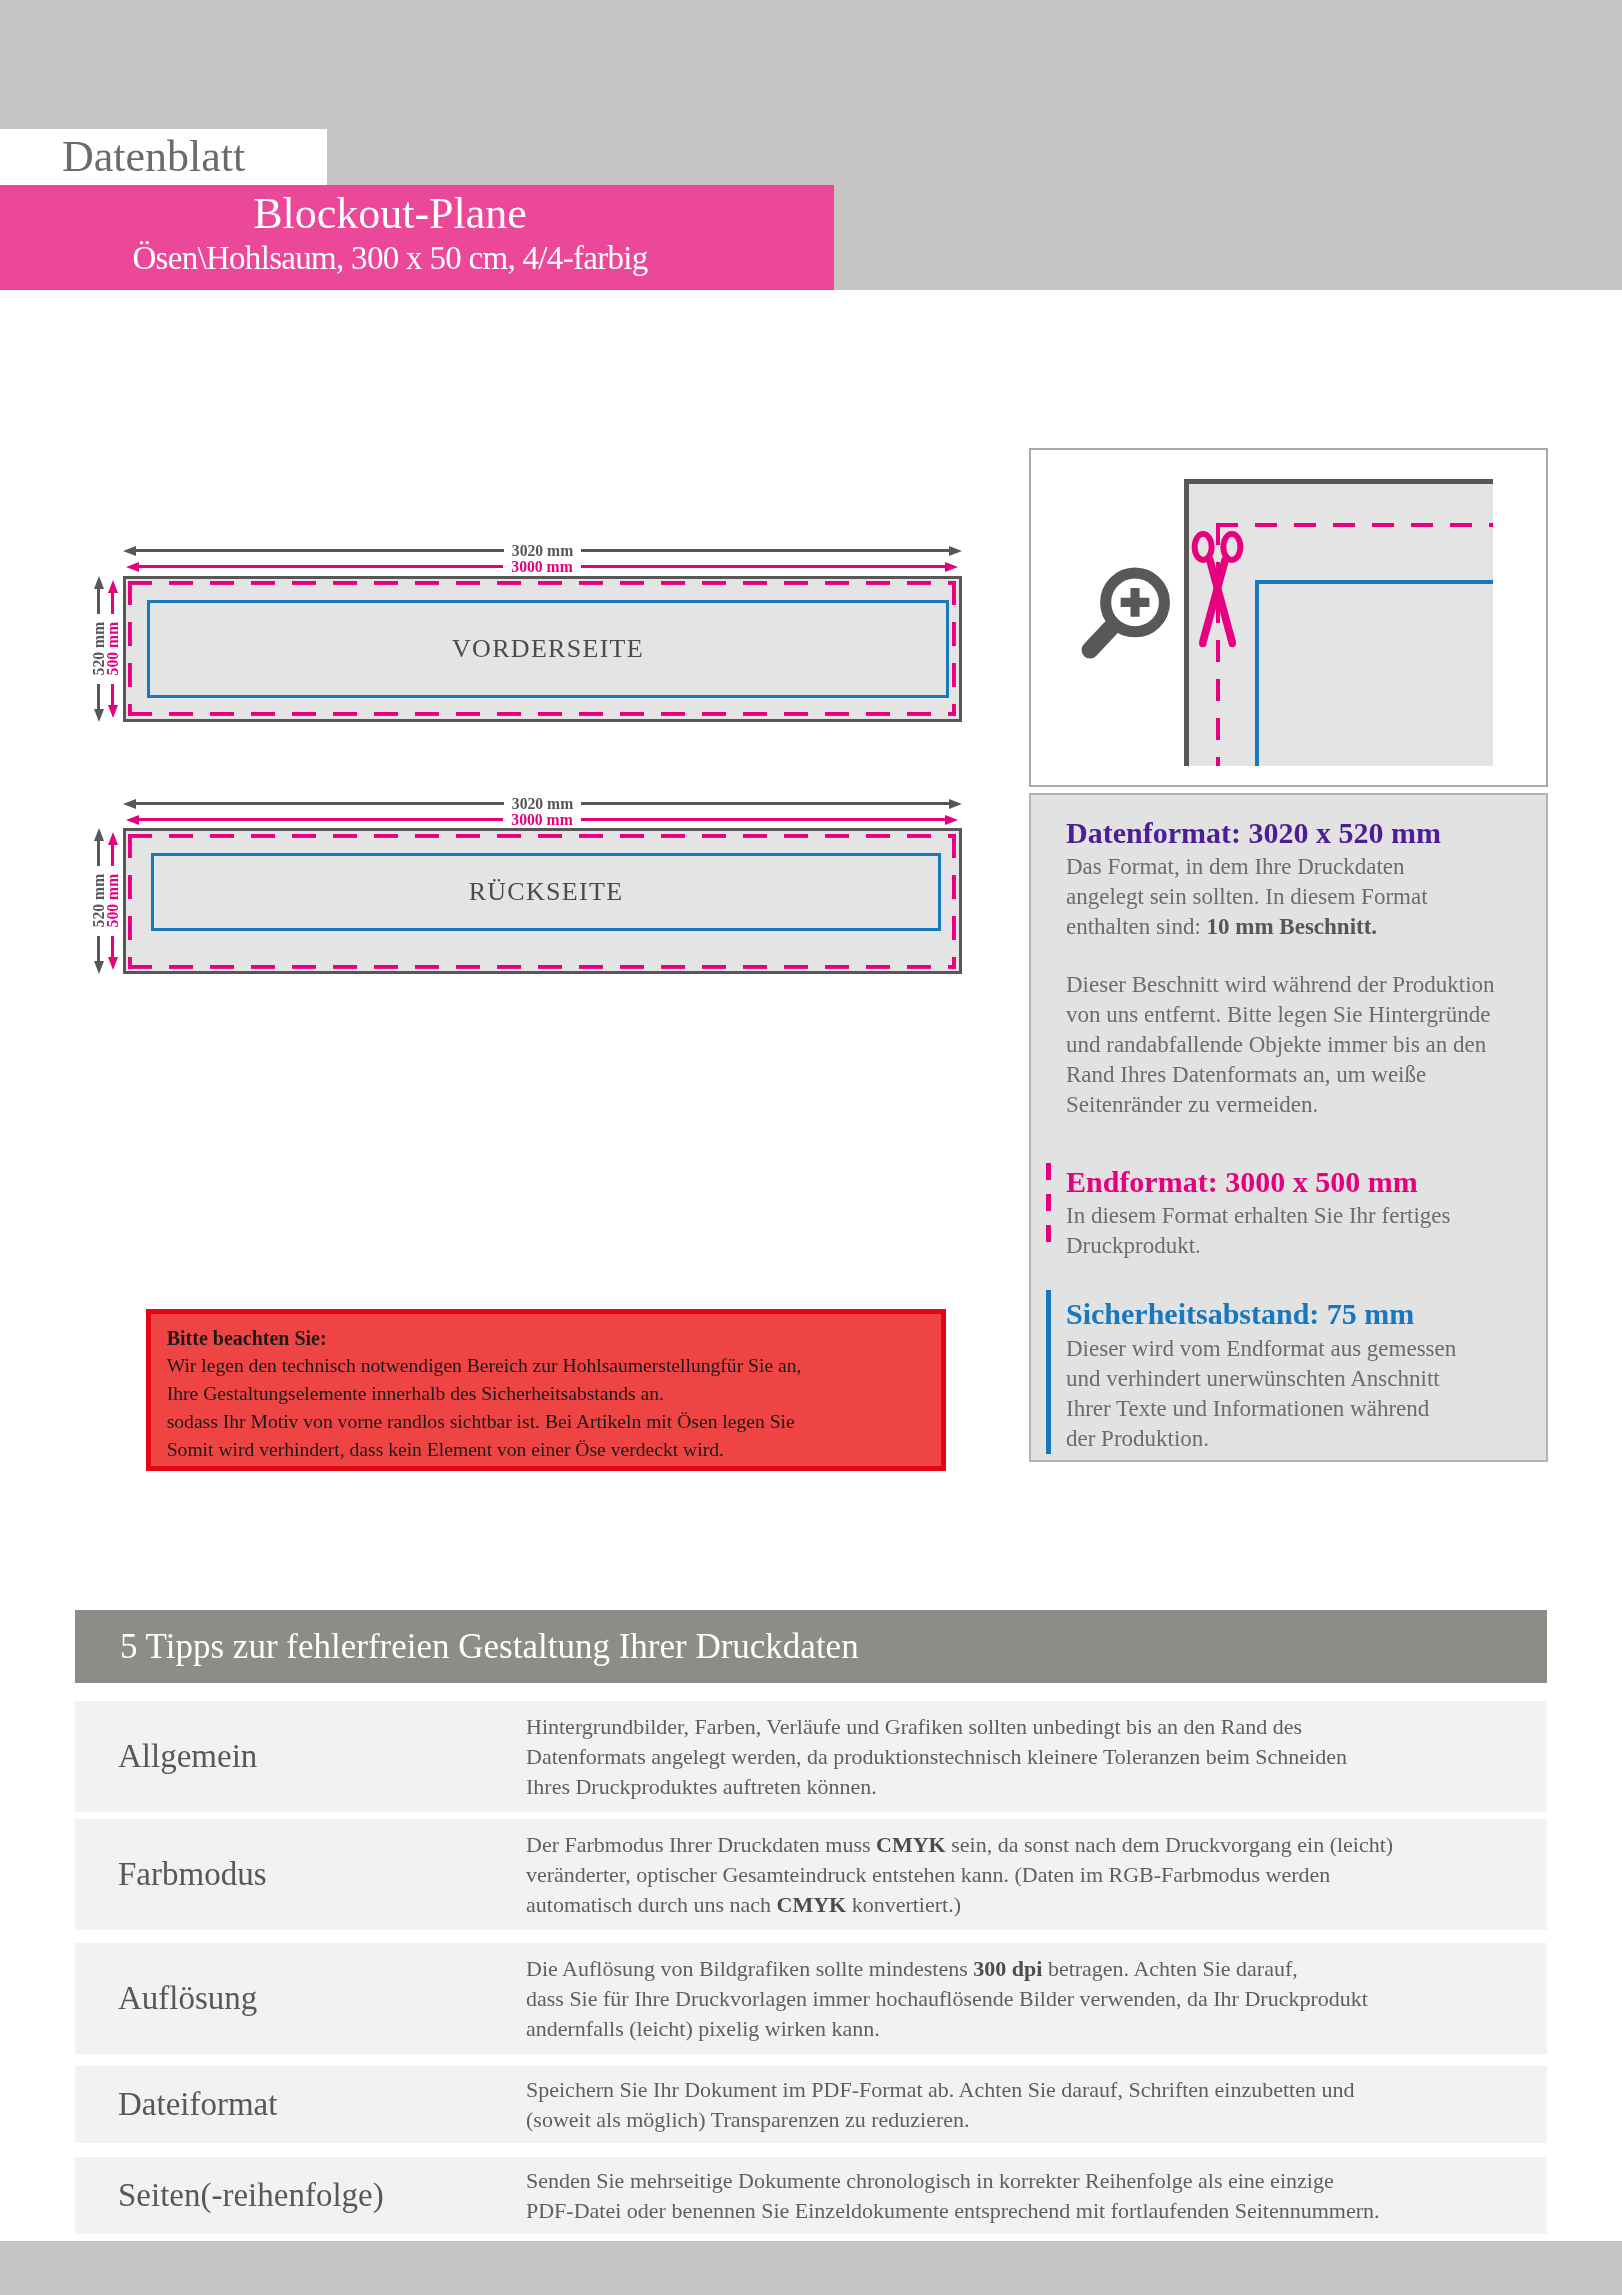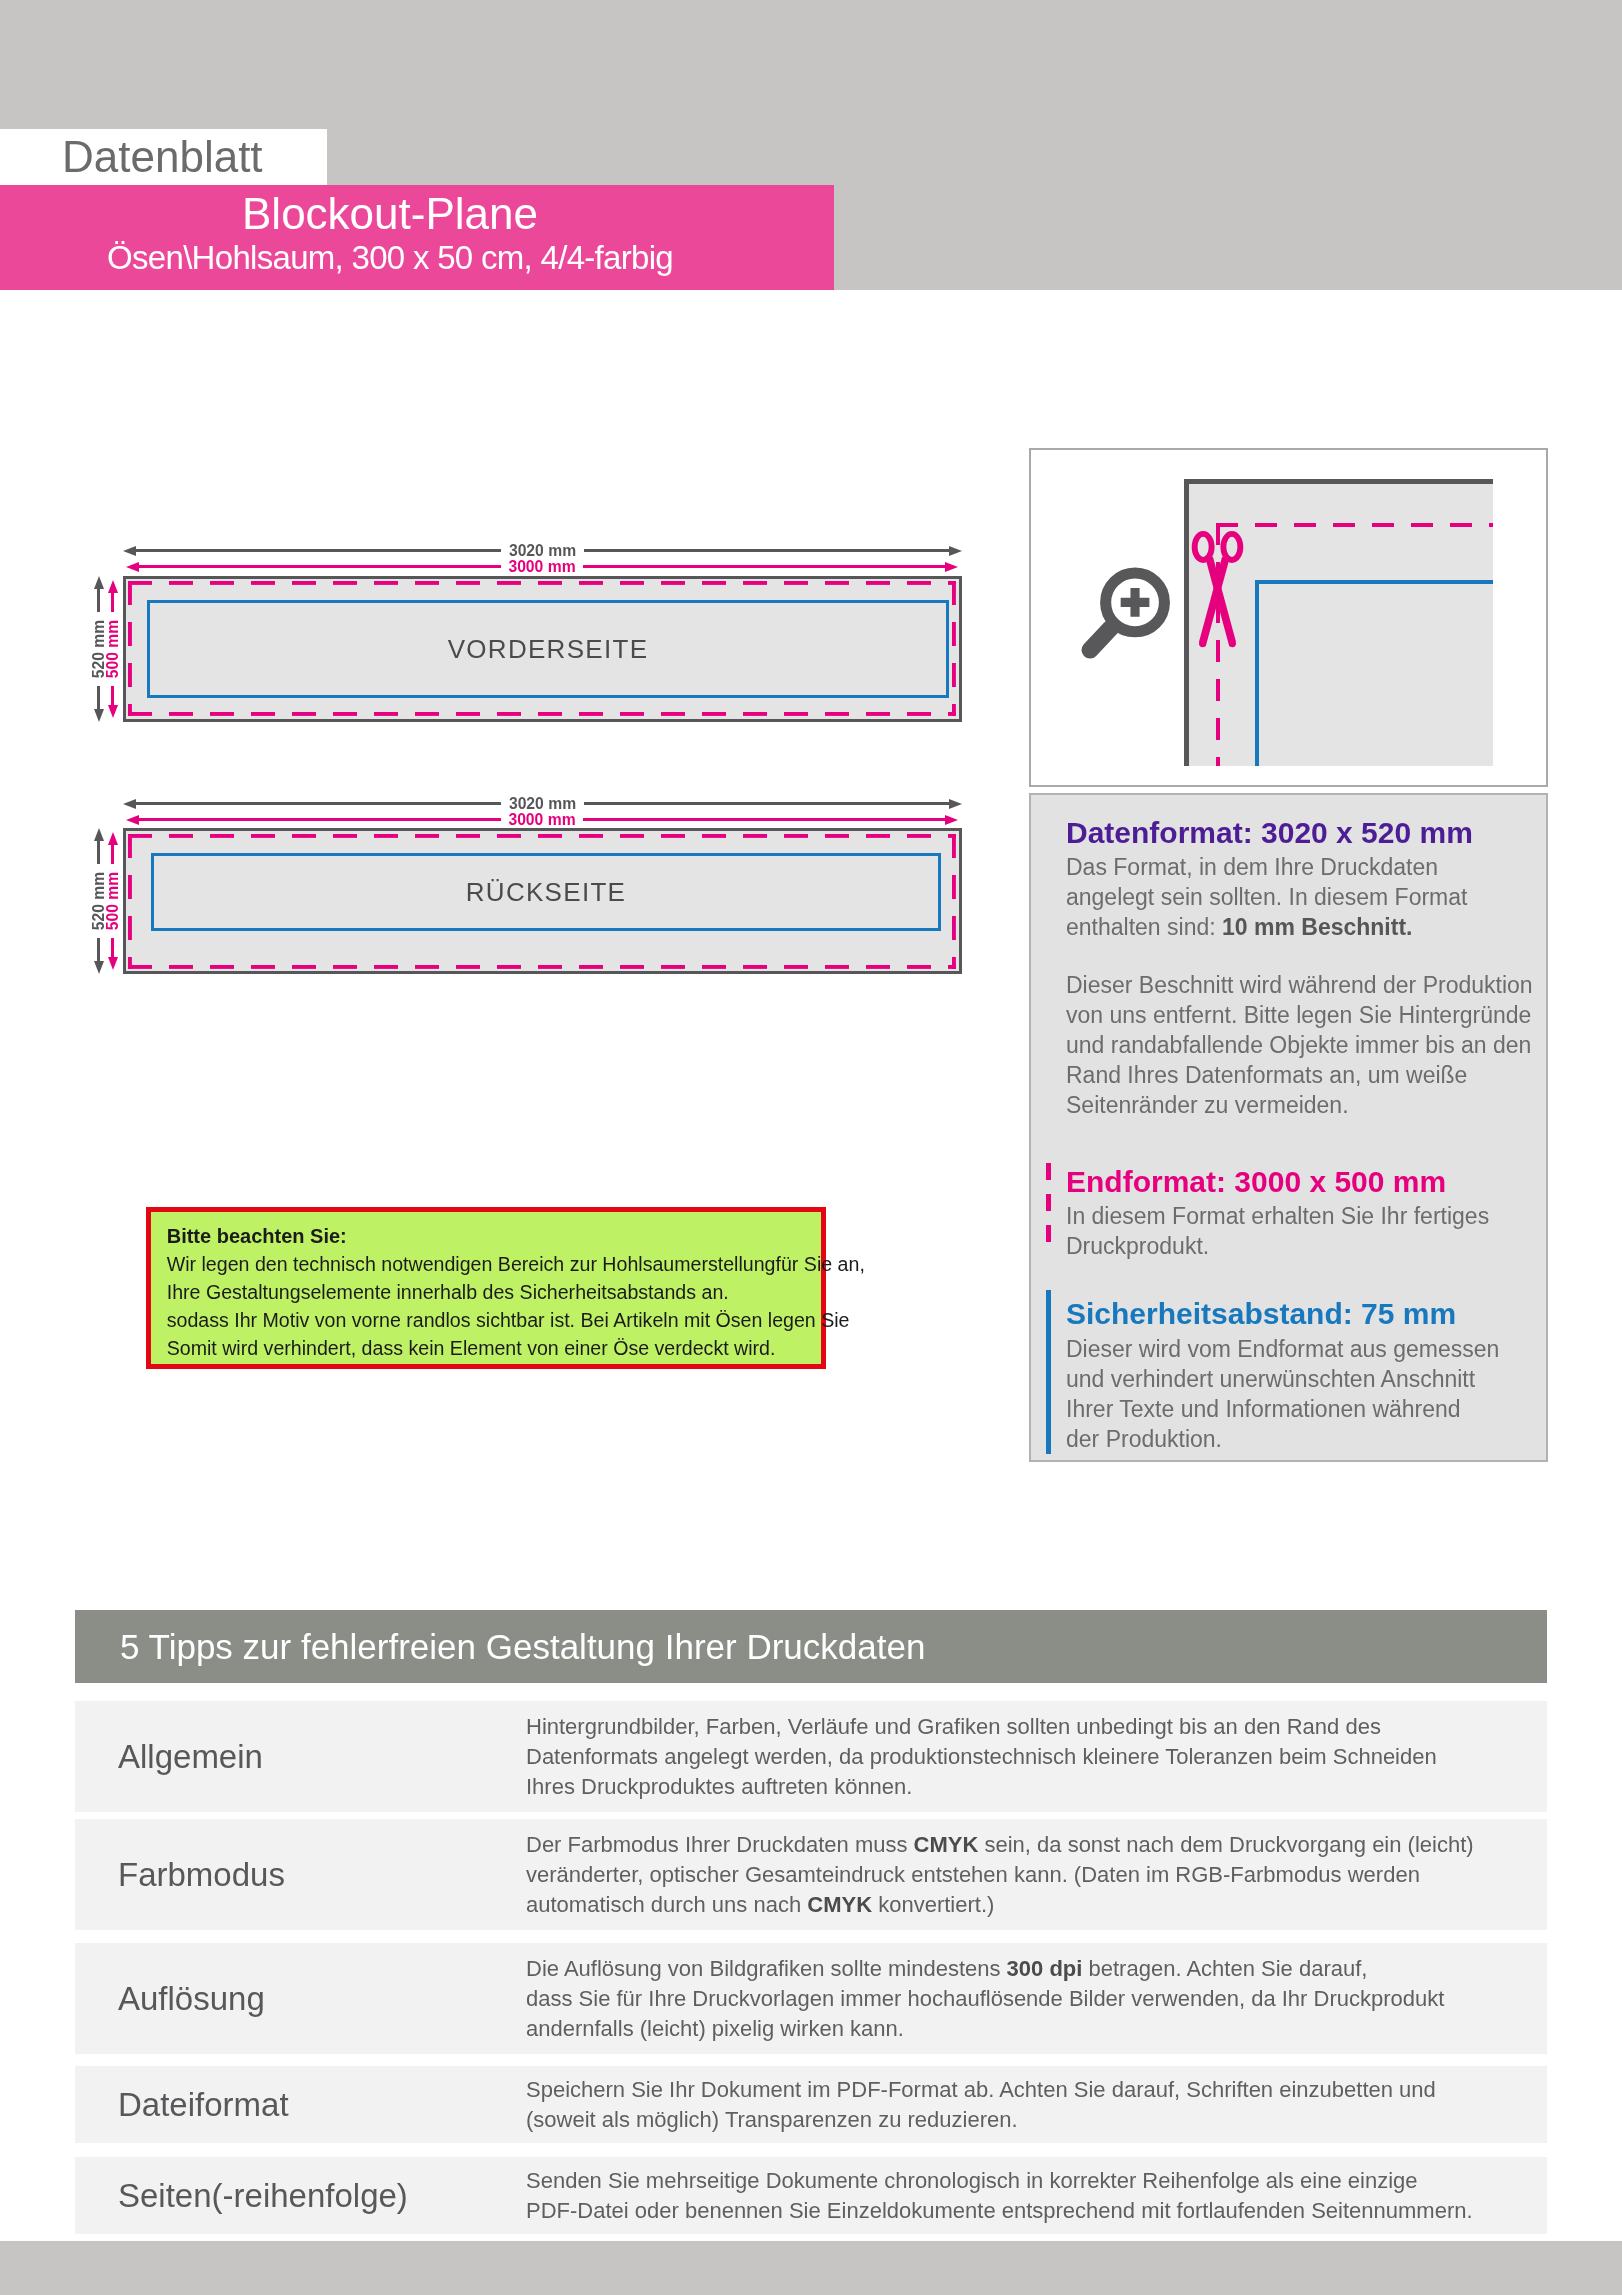--- a/index.html
+++ b/index.html
@@ -1,17 +1,17 @@
 <!DOCTYPE html>
 <html style="font-size:10.5px"><head>
 <meta charset="utf-8">
 <style>
   html,body{margin:0;padding:0;background:#ffffff;}
   #page{position:relative;width:1623px;height:2295px;background:#ffffff;overflow:hidden;
-        font-family:Liberation Sans, sans-serif;}
+        font-family:Liberation Serif, serif;}
 
   
   .band-top{position:absolute;left:0;top:0;width:1623px;height:290px;background:#c6c5c4;}
   .sheet-box{position:absolute;left:0;top:129px;width:327px;height:56px;background:#ffffff;}
   .sheet-box .t{position:absolute;left:62px;top:0;line-height:56px;font-size:44px;color:#6b6b6b;white-space:nowrap;}
   .band-product{position:absolute;left:0;top:185px;width:834px;height:105px;background:#ec4899;
                 box-sizing:border-box;padding:3.9px 54px 0 0;text-align:center;color:#ffffff;}
   .band-product .p{font-size:44px;line-height:50px;white-space:nowrap;}
   .band-product .v{font-size:33px;line-height:38px;letter-spacing:-0.7px;white-space:nowrap;}
 
@@ -63,21 +63,21 @@
   .info-panel .h.mag{color:#e6007e;} .info-panel .h.blu{color:#1878bd;}
   .info-panel .line{font-size:23px;line-height:30px;color:#6c6c6f;white-space:nowrap;}
   .info-panel .line b{color:#565659;}
   .mb1{margin-bottom:27.5px;} .mb2{margin-bottom:44px;} .mb3{margin-bottom:35px;}
   .bar{position:absolute;width:4.6px;}
   .bar-mag{left:15px;top:368px;height:84px;
       background:repeating-linear-gradient(180deg,#e6007e 0 17px,transparent 17px 31px);}
   .bar-blu{left:15px;top:495px;height:164px;background:#1878bd;}
 
   
-  .note-box{position:absolute;left:146px;top:1207px;width:680px;height:162px;background:#bef264;
+  .note-box{position:absolute;left:146px;top:1309px;width:800px;height:162px;background:#ef4444;
             border:5.9px solid #e30613;box-sizing:border-box;padding:10.5px 0 0 15.7px;}
   .note-box .nh{font-size:20px;font-weight:bold;color:#1b1b1b;line-height:27.5px;white-space:nowrap;}
   .note-box .nl{font-size:19.6px;color:#1b1b1b;line-height:28px;white-space:nowrap;}
 
   
   .tips-band{position:absolute;left:75px;top:1610px;width:1472px;height:73px;background:#8b8d87;}
   .tips-band .t{position:absolute;left:45px;top:0;line-height:73px;font-size:35px;color:#ffffff;white-space:nowrap;}
   .tip-row{position:absolute;left:75px;width:1472px;background:#f2f2f2;display:flex;align-items:center;box-sizing:border-box;}
   .tip-row .lab{width:408px;padding-left:43px;font-size:33px;color:#58585b;flex:none;white-space:nowrap;}
   .tip-row .bod{flex:1;padding-right:26px;}

